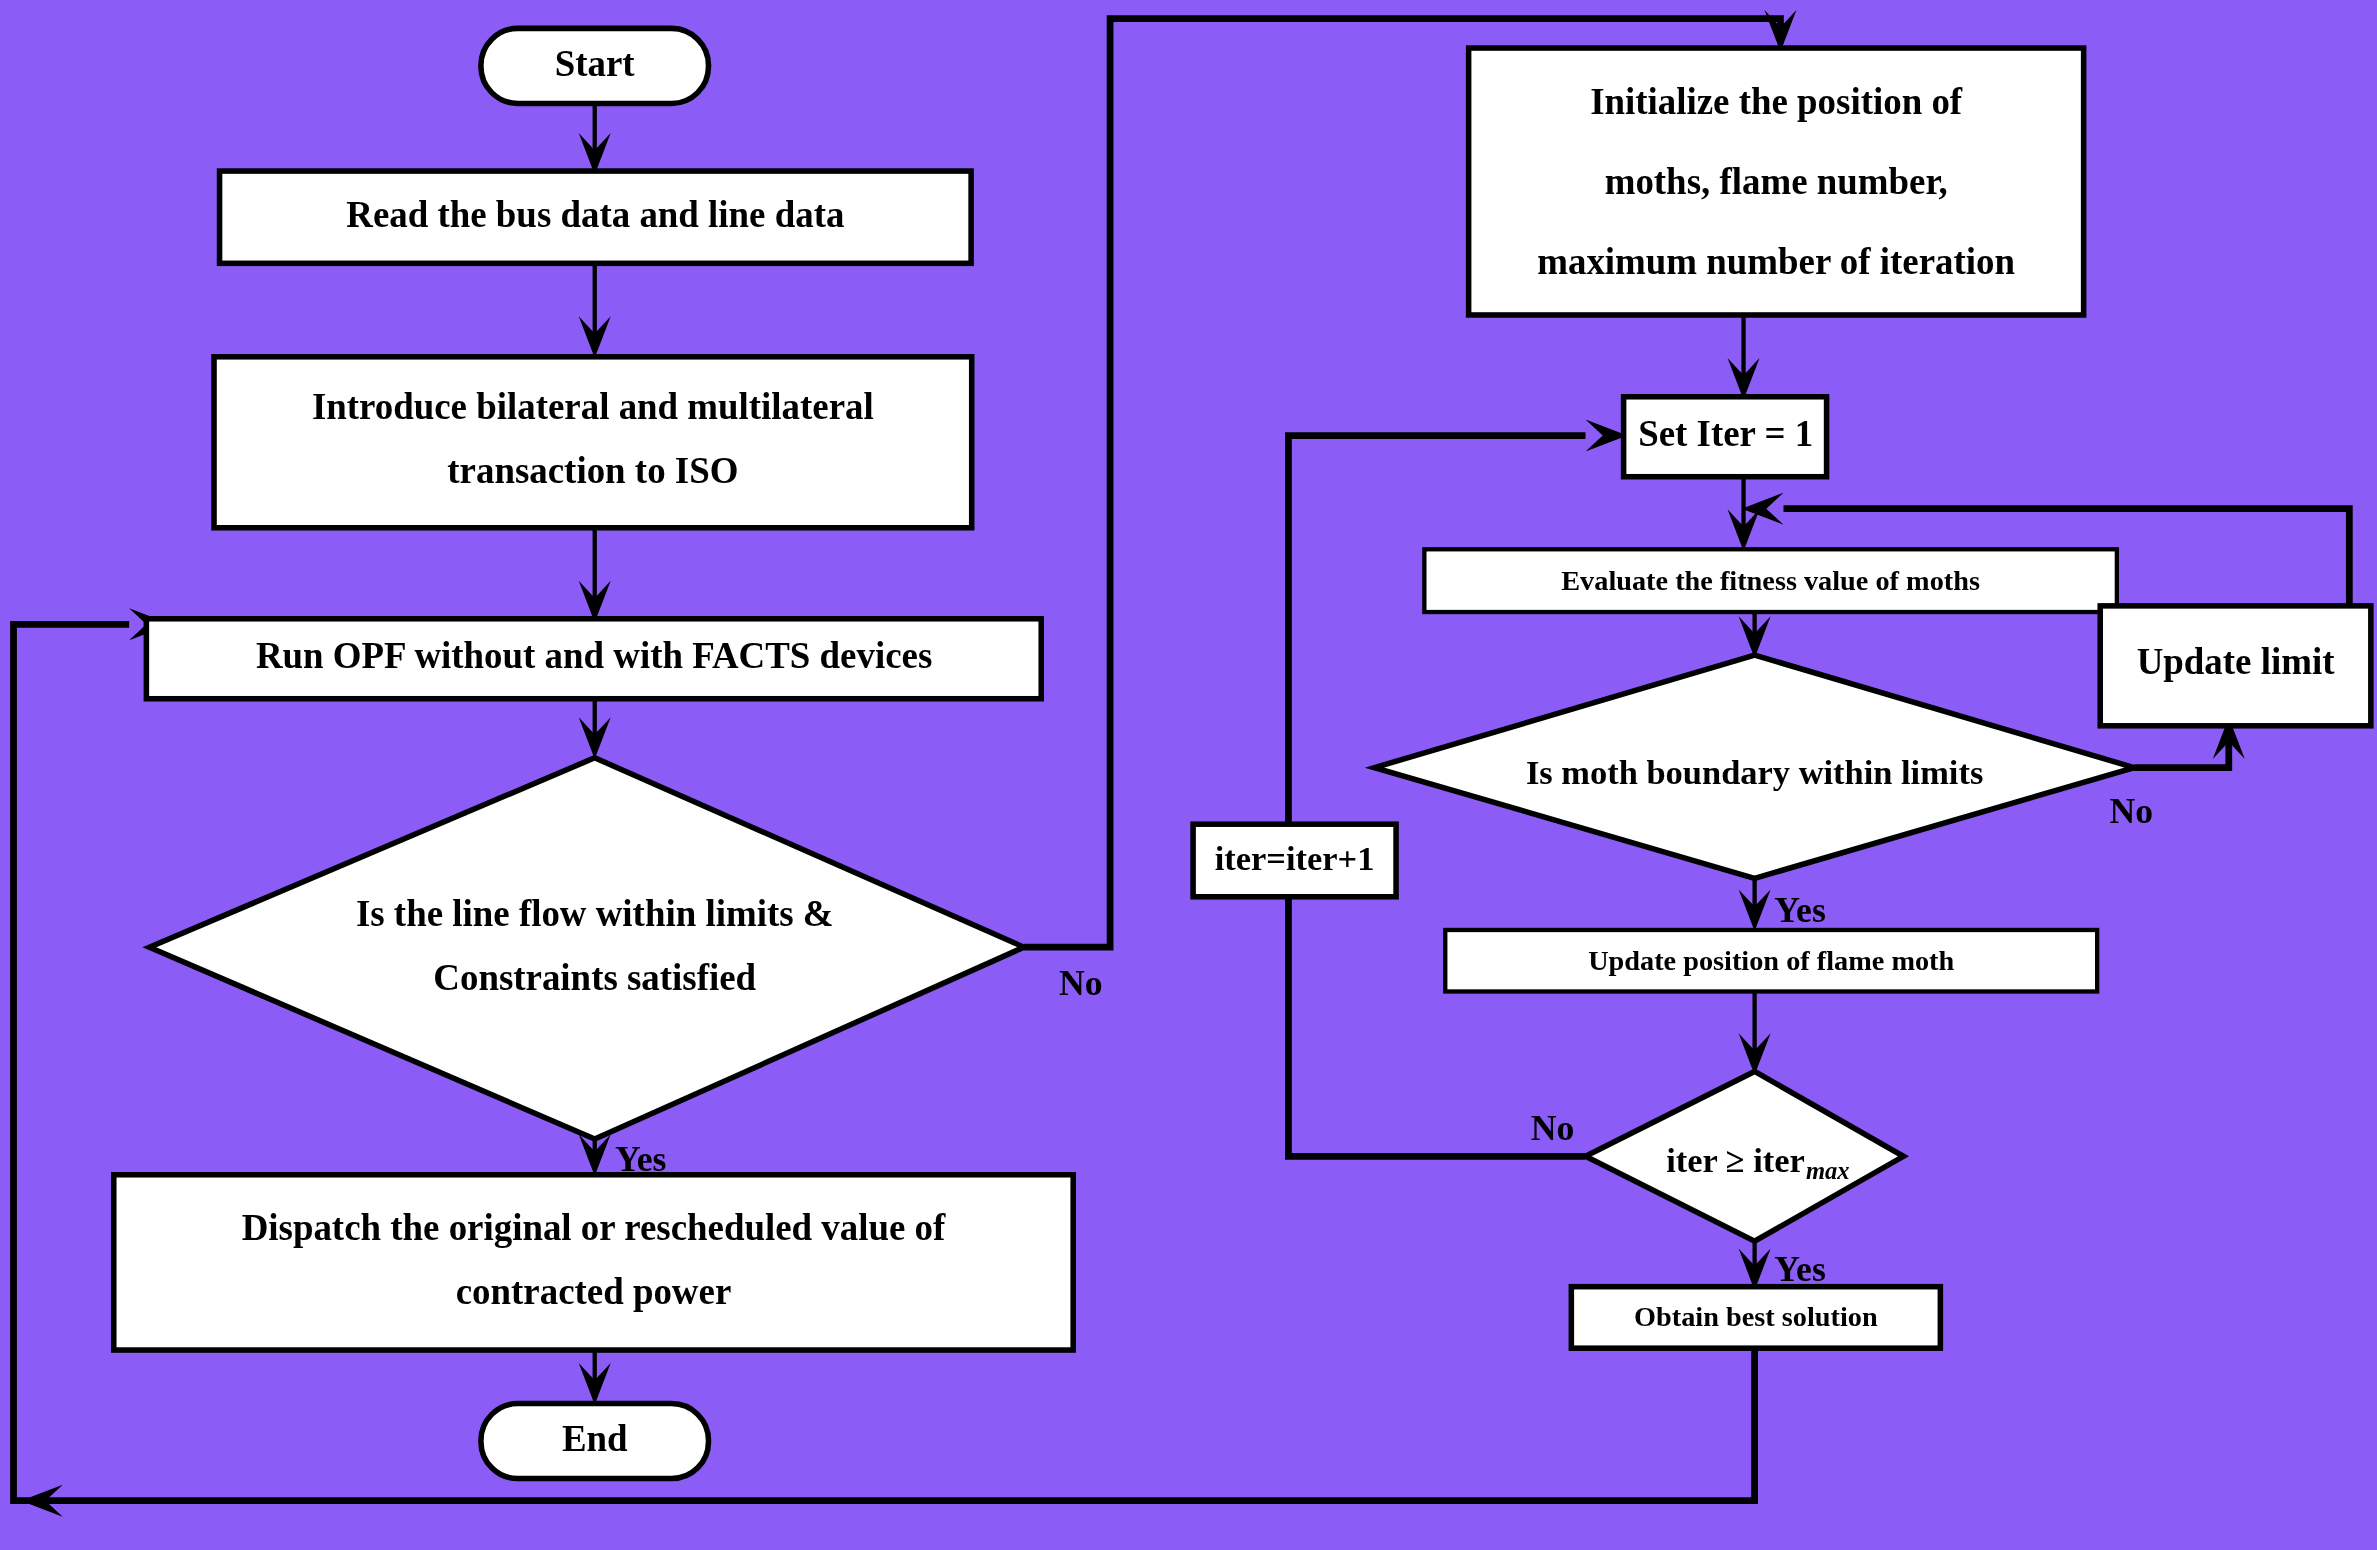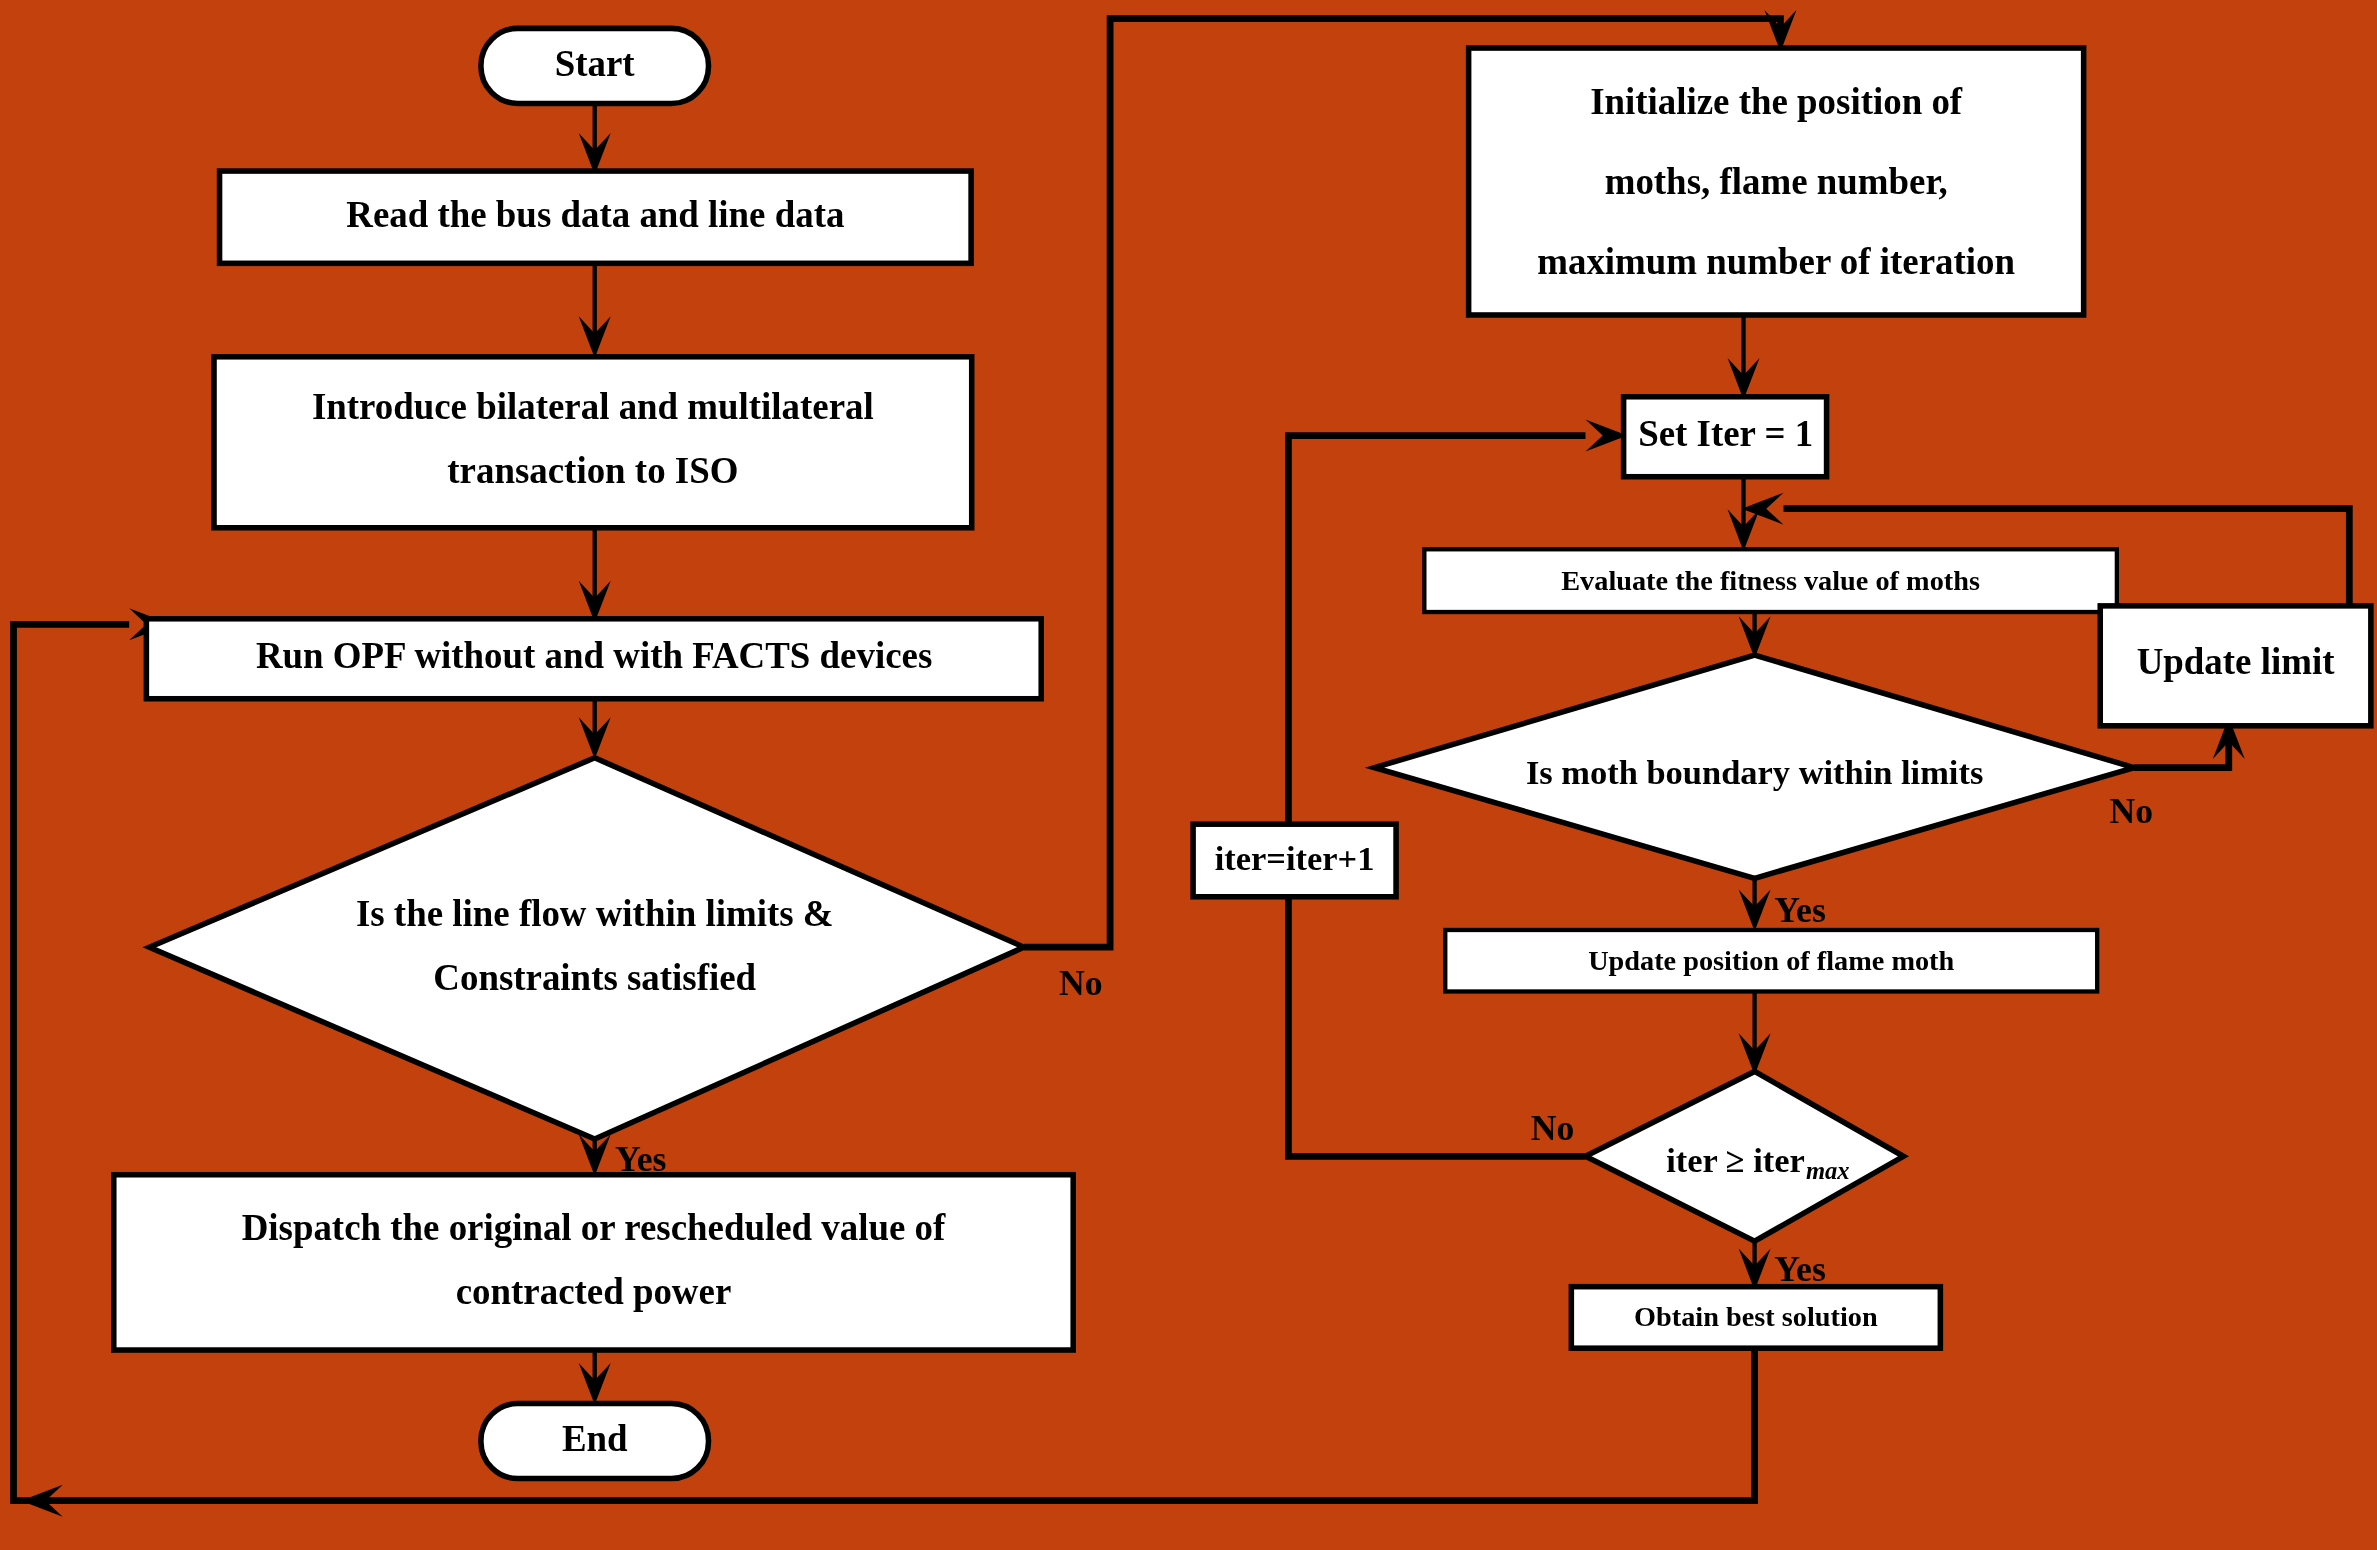--- a/index.html
+++ b/index.html
@@ -1,17 +1,17 @@
 <!DOCTYPE html>
 <html style="font-size:9.8px"><head>
 <meta charset="utf-8">
 <style>
   html,body{margin:0;padding:0;background:#ffffff;}
   body{width:2377px;height:1550px;overflow:hidden;font-family:"Liberation Serif",serif;}
-  #chart-root{position:relative;width:2377px;height:1550px;background:#c2410c;text-decoration:underline;}
+  #chart-root{position:relative;width:2377px;height:1550px;background:#8b5cf6;text-decoration:underline;}
   svg#flow{position:absolute;left:0;top:0;width:2377px;height:1550px;display:block;}
   .shape{fill:#ffffff;stroke:#000000;stroke-width:9;}
   .shape-thin{fill:#ffffff;stroke:#000000;stroke-width:7;}
   .conn{fill:none;stroke:#000000;stroke-width:7;}
   .conn-thick{fill:none;stroke:#000000;stroke-width:11;}
   .arrowhead{fill:#000000;stroke:none;}
   .nodetext{font-family:"Liberation Serif",serif;font-weight:bold;fill:#000000;text-anchor:middle;dominant-baseline:middle;}
   .t-big{font-size:60px;}
   .t-mid{font-size:56px;}
   .t-small{font-size:46px;}

